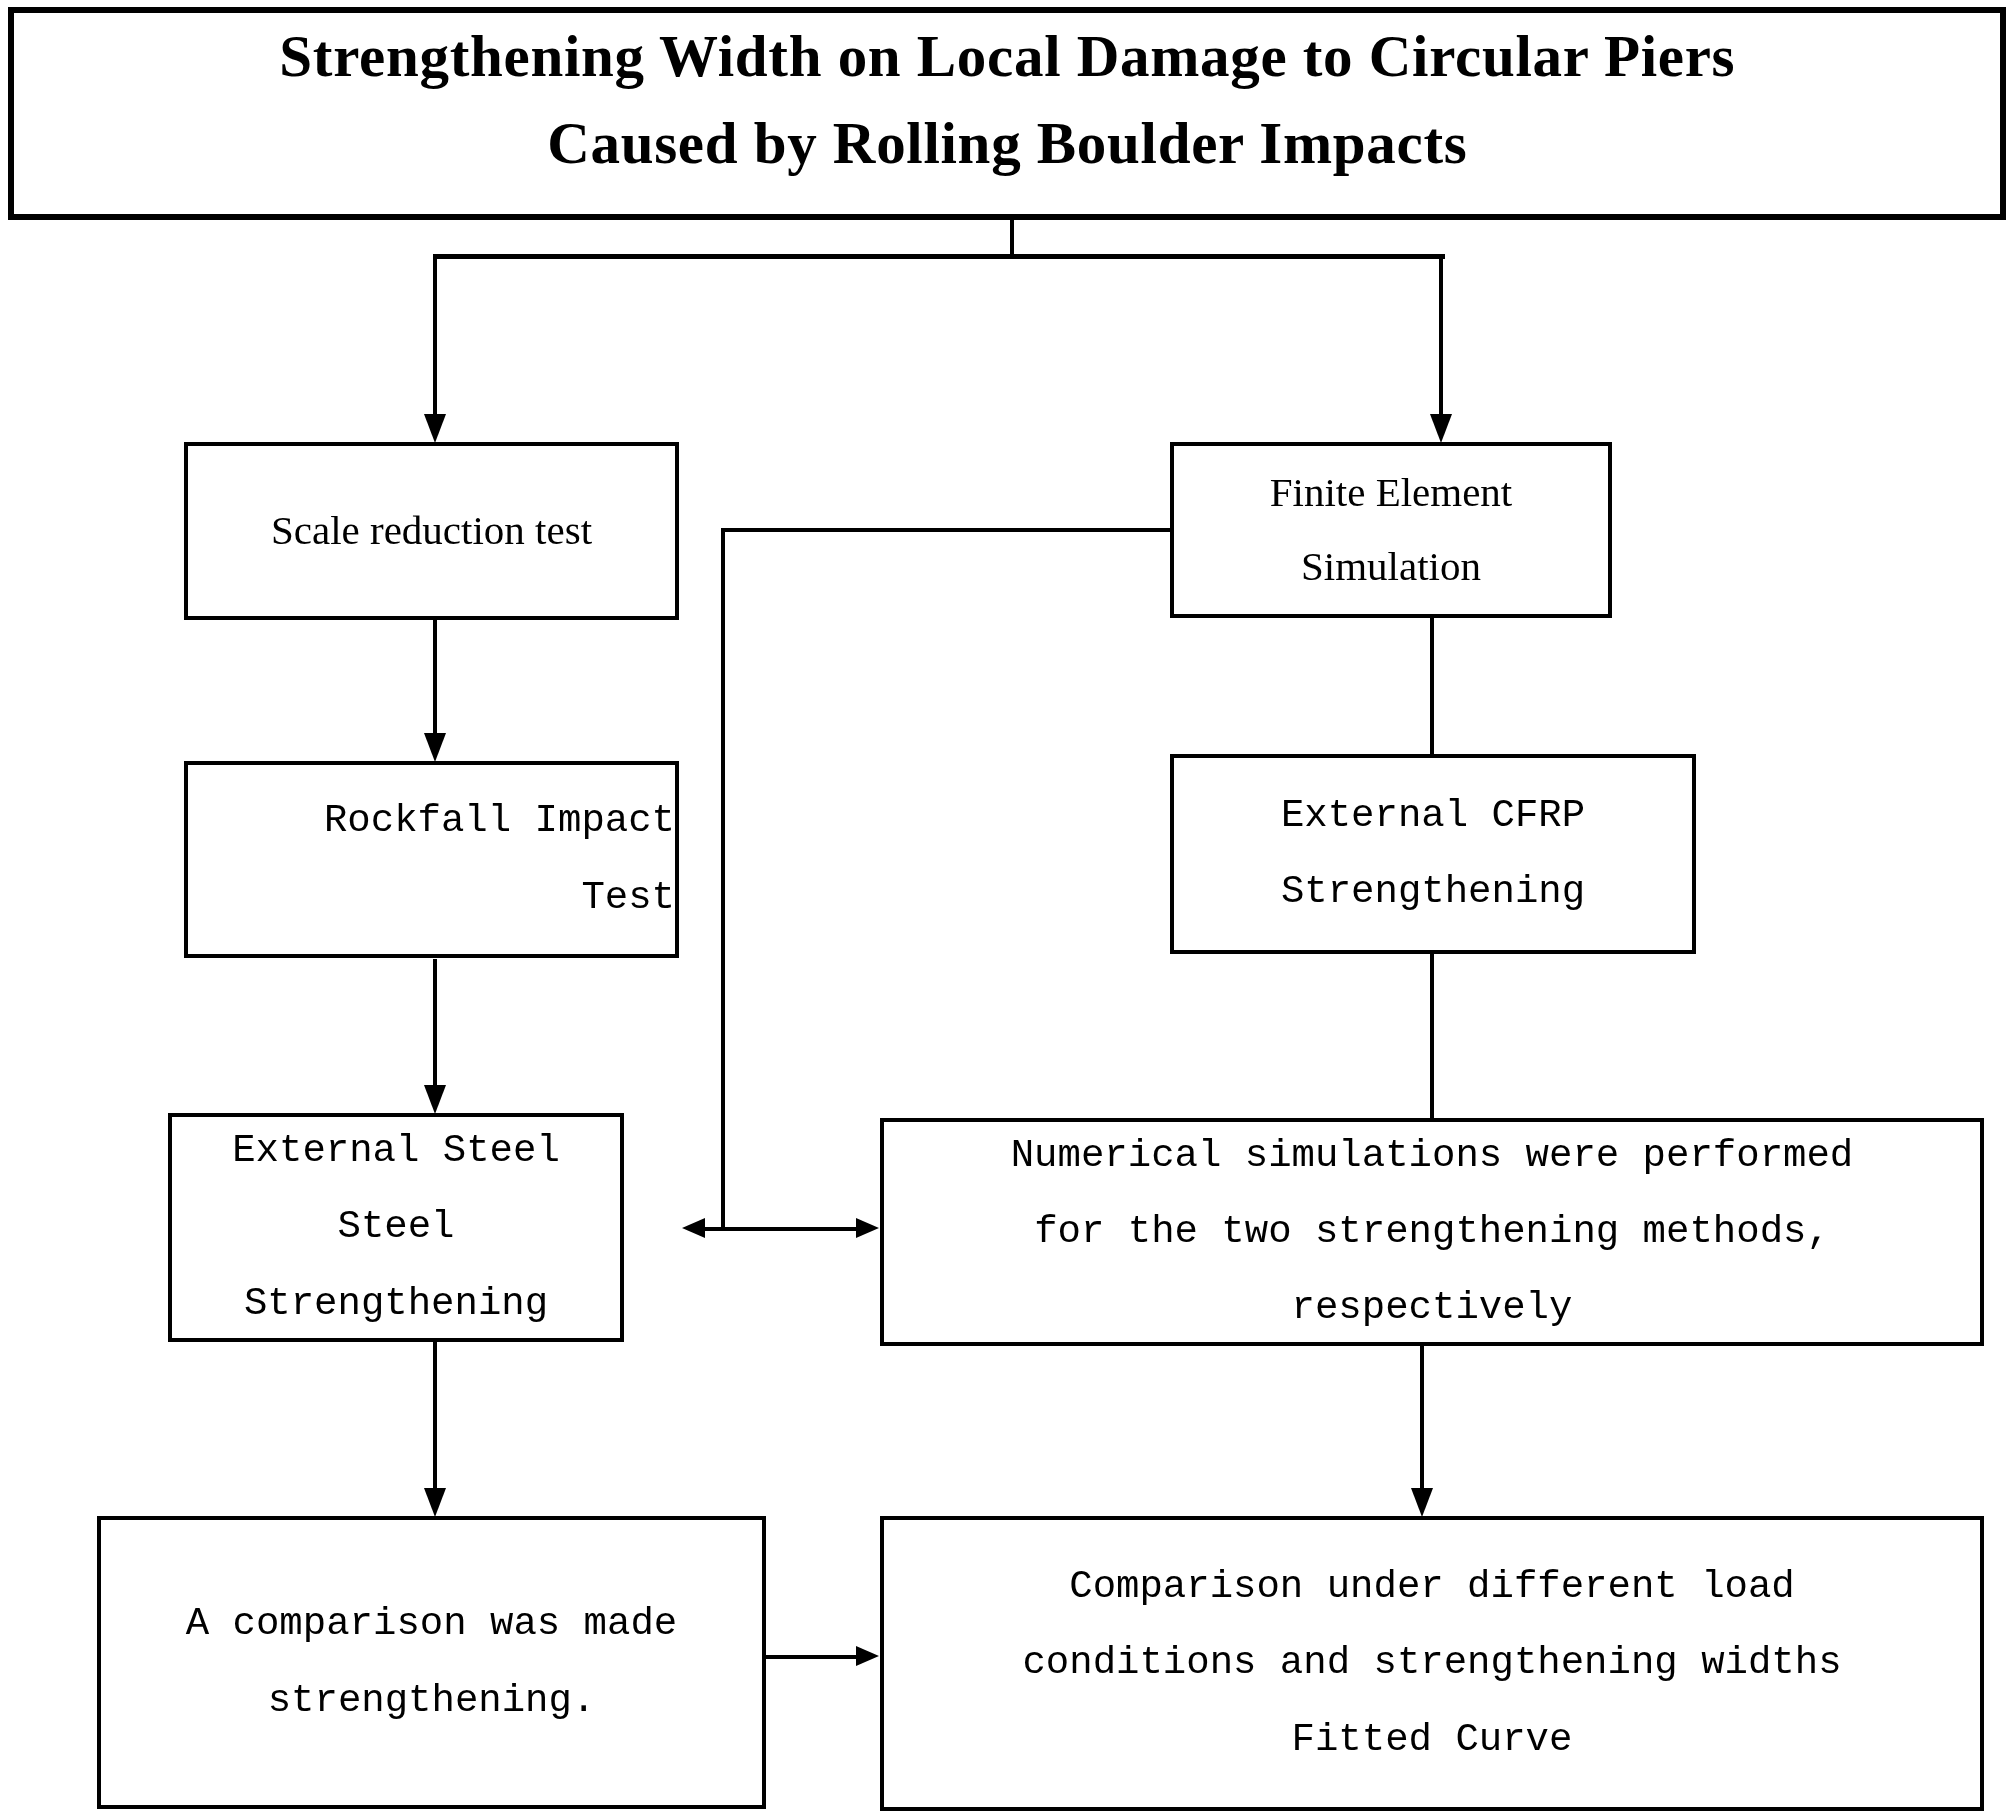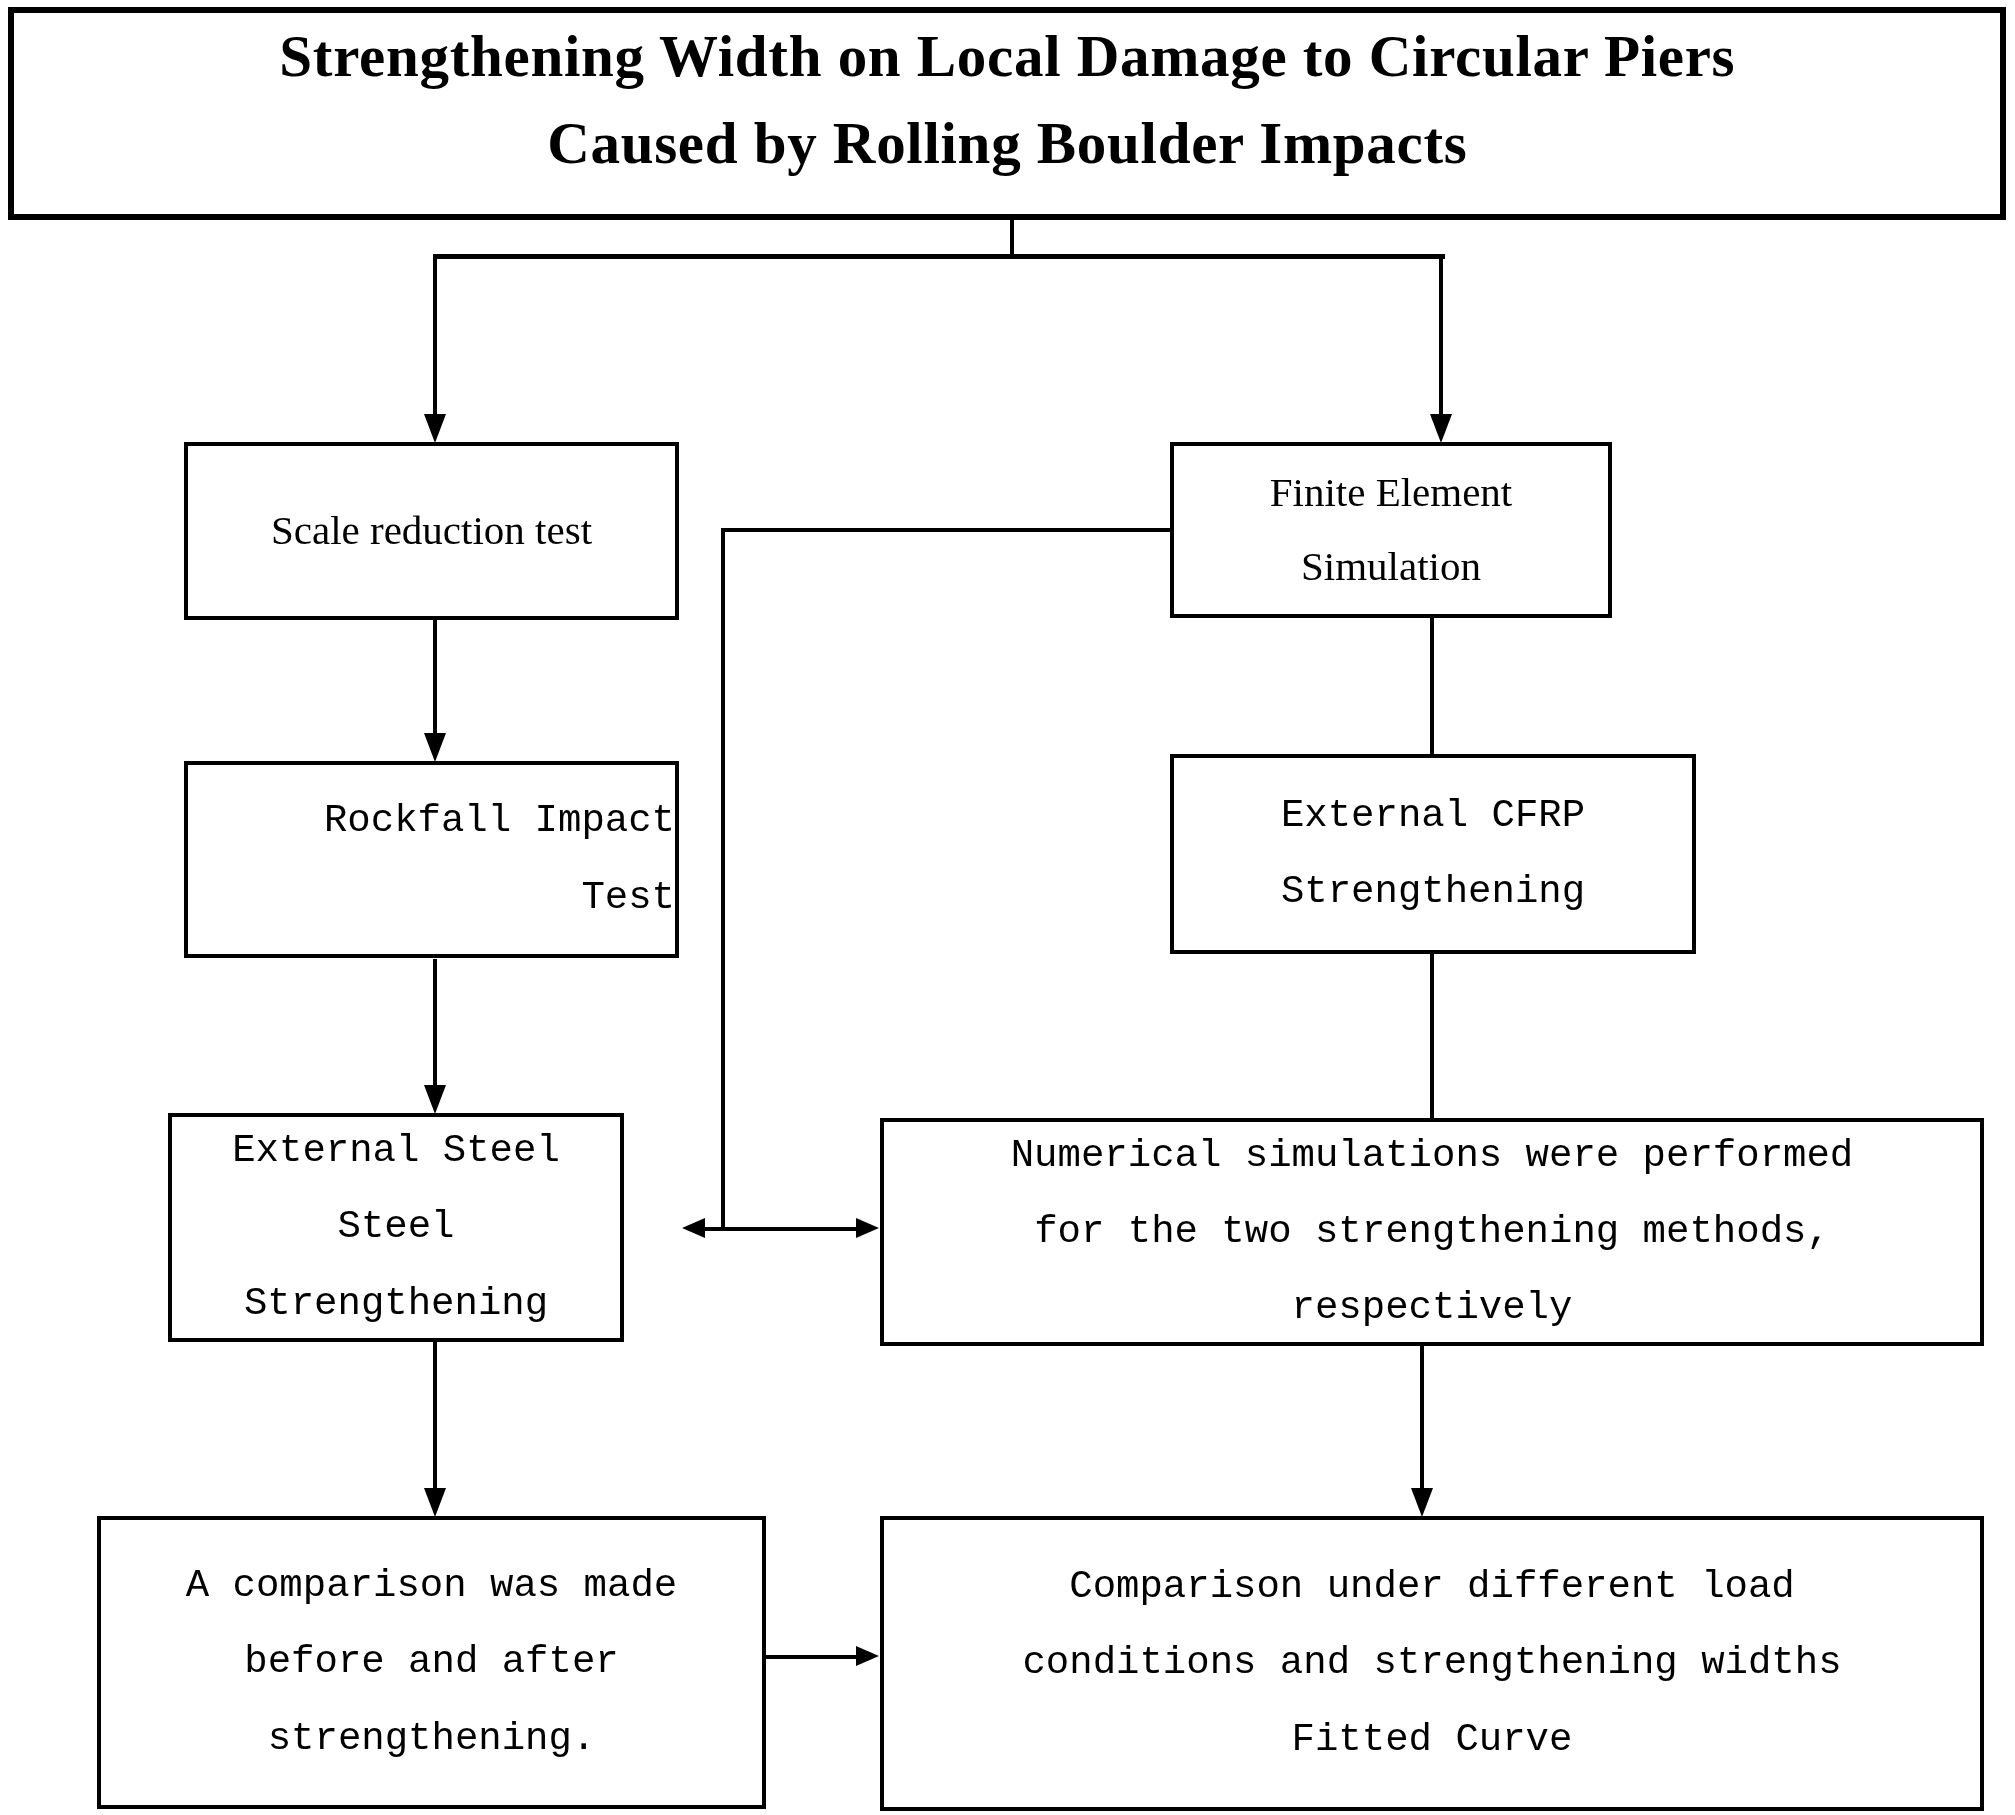--- a/index.html
+++ b/index.html
@@ -106,21 +106,20 @@
     <span class="ln">External Steel</span>
     <span class="ln">Steel</span>
     <span class="ln">Strengthening</span>
   </div>
 
   <div class="vline" style="left:433px; top:1342px; width:3.5px; height:147px;"></div>
   <div class="arr-down" style="left:424px; top:1488px;"></div>
 
   <div class="node mono" style="left:97px; top:1516px; width:669px; height:293px;">
     <span class="ln">A comparison was made</span>
-    <span class="ln">before and after</span>
     <span class="ln">strengthening.</span>
   </div>
 
   <div class="node serif" style="left:1170px; top:442px; width:442px; height:176px;">
     <span class="ln">Finite Element</span>
     <span class="ln">Simulation</span>
   </div>
 
   <div class="vline" style="left:1430px; top:618px; width:3.5px; height:136px;"></div>
 

